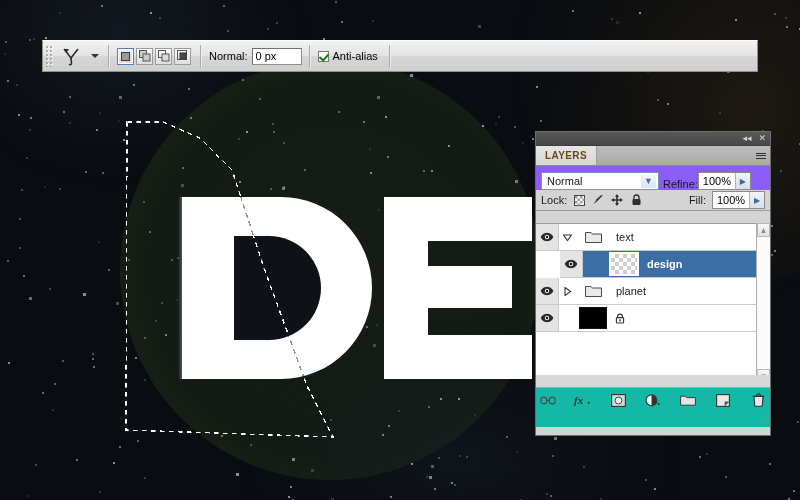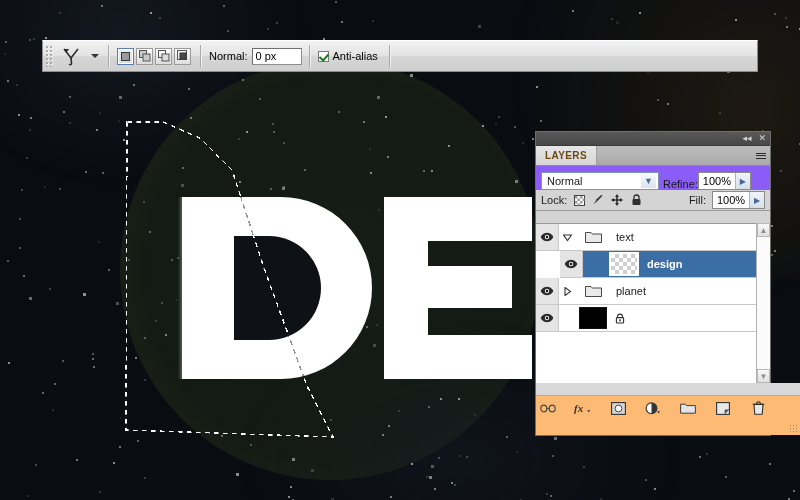--- a/index.html
+++ b/index.html
@@ -186,21 +186,21 @@
   .lname.italic{font-style:italic;}
   .lock-badge{width:20px;display:flex;align-items:center;justify-content:center;}
 
   .lscroll{position:absolute;right:0;top:91px;width:14px;height:160px;
     background:#efefef;border-left:1px solid #b0b0b0;box-sizing:border-box;}
   .sc-btn{height:14px;display:flex;align-items:center;justify-content:center;
     background:linear-gradient(to bottom,#f8f8f8,#e0e0e0);border:1px solid #b8b8b8;box-sizing:border-box;
     color:#8d8d8d;font-size:8px;}
   .sc-track{position:absolute;top:14px;bottom:14px;left:0;right:0;background:#fbfbfb;}
 
-  .panel-bottom{position:absolute;left:0;bottom:0;width:264px;height:52px;background:#fdba74;}
+  .panel-bottom{position:absolute;left:0;bottom:8px;width:234px;height:52px;background:#14b8a6;}
   .pb-strip{position:absolute;left:0;top:0;right:0;height:12px;background:#d8d8d8;
       border-bottom:1px solid #a9a9a9;}
   .pb-icons{position:absolute;left:0;top:14px;width:234px;height:24px;display:flex;
     align-items:center;justify-content:center;gap:18px;}
   .pb-ic{width:17px;height:17px;display:flex;align-items:center;justify-content:center;color:#3c3c3c;}
   .resize-grip{position:absolute;right:2px;bottom:2px;width:9px;height:9px;
     background-image:radial-gradient(circle,#8e8e8e 40%,rgba(0,0,0,0) 41%);
     background-size:3px 3px;opacity:.9;}
 </style>
 </head>

